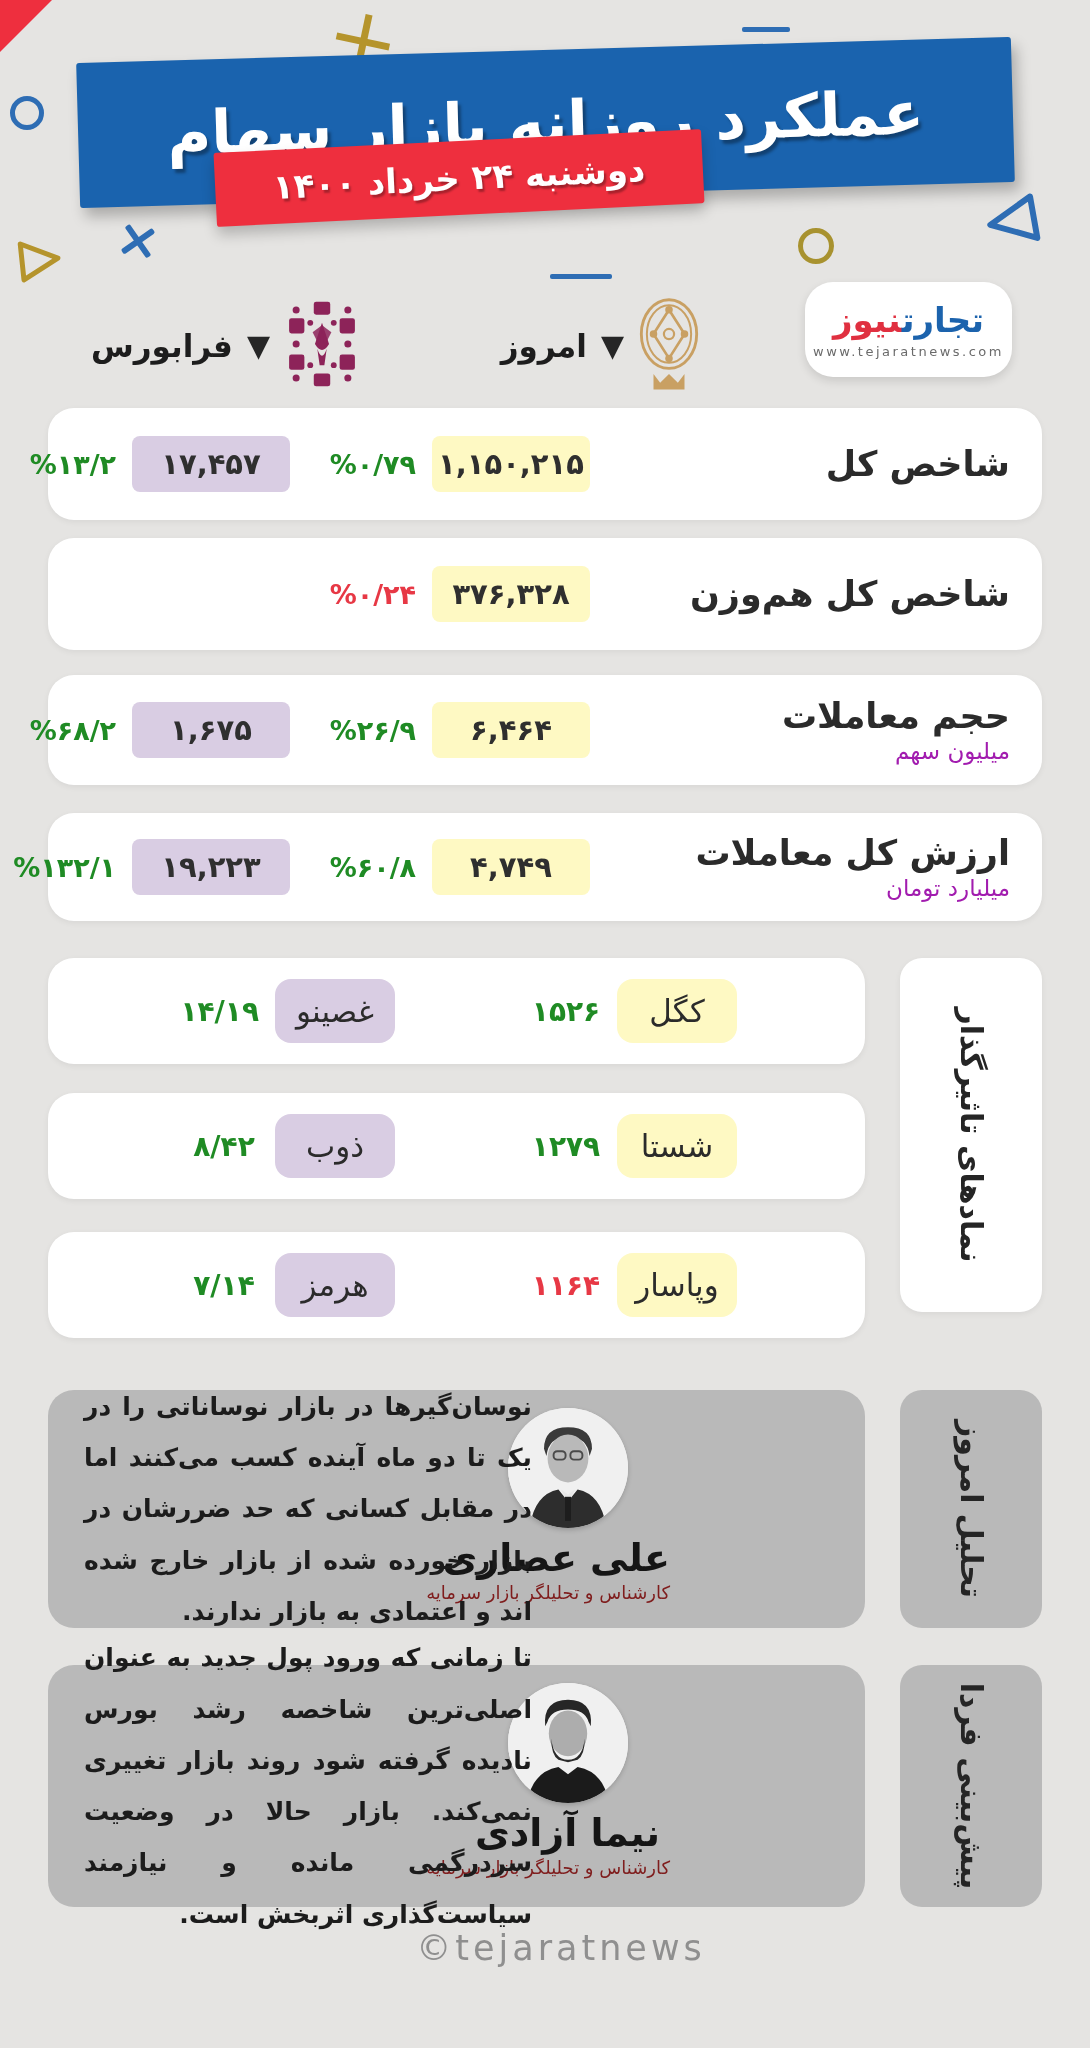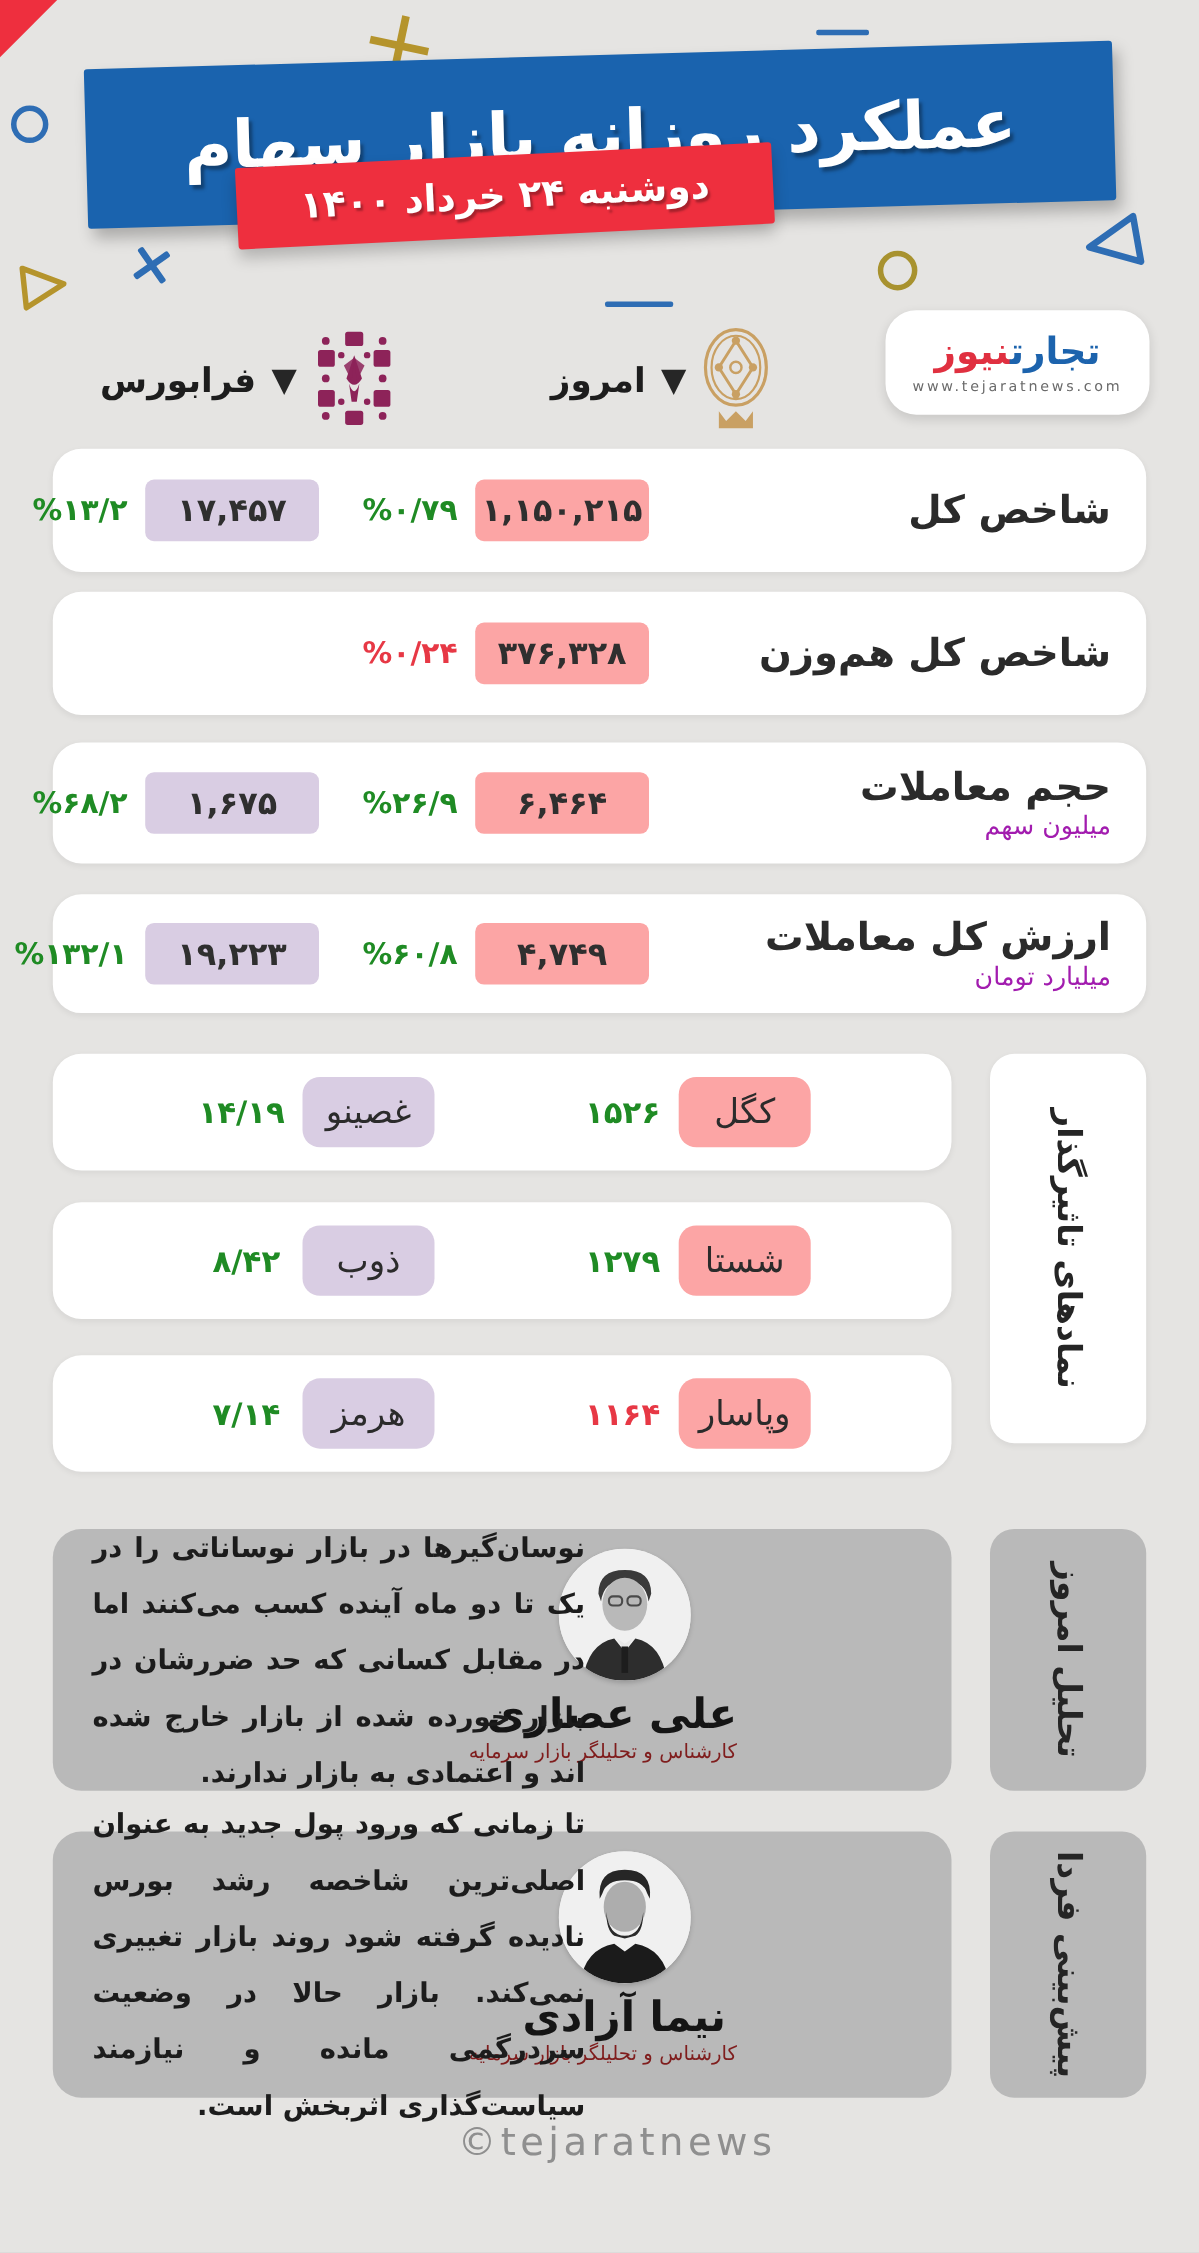--- a/index.html
+++ b/index.html
@@ -36,21 +36,21 @@
   .blue-banner .t { color:#fff; font-size:60px; font-weight:700;
     text-shadow:3px 4px 3px rgba(0,0,0,.35); white-space:nowrap; }
   .red-banner { position:absolute; z-index:3; left:215px; top:141px; width:488px; height:74px;
     background:#ee2f3e; transform:rotate(-2.8deg); border-radius:3px;
     box-shadow:0 8px 14px rgba(0,0,0,.22);
     display:flex; align-items:center; justify-content:center; }
   .red-banner .t { color:#fff; font-size:34px; font-weight:700;
     text-shadow:2px 3px 2px rgba(0,0,0,.3); white-space:nowrap; }
 
   
-  .logo-card { position:absolute; z-index:2; left:805px; top:282px; width:240px; height:95px;
+  .logo-card { position:absolute; z-index:2; left:805px; top:282px; width:207px; height:95px;
     background:#fff; border-radius:28px; box-shadow:0 4px 10px rgba(0,0,0,.12);
     display:flex; flex-direction:column; align-items:center; justify-content:center; gap:4px; }
   .logo-line { font-size:34px; font-weight:700; white-space:nowrap; }
   .logo-line .b { color:#1c63ad; } .logo-line .r { color:#e03040; }
   .logo-url { direction:ltr; font-size:13px; letter-spacing:2.5px; color:#6a6a6a; }
 
   
   .colhead { position:absolute; z-index:2; top:296px; height:100px;
     display:flex; align-items:center; gap:14px; direction:rtl; }
   .colhead .lbl { font-size:31px; font-weight:700; color:#1d1d1d; white-space:nowrap; }
@@ -67,21 +67,21 @@
   .m1 { top:408px; height:112px; } .m2 { top:538px; height:112px; }
   .m3 { top:675px; height:110px; } .m4 { top:813px; height:108px; }
   .m-label { position:absolute; right:32px; top:0; bottom:0; display:flex;
     flex-direction:column; justify-content:center; align-items:flex-start; text-align:right; }
   .m-label .main { font-size:35px; font-weight:700; color:#2b2b2b; white-space:nowrap; }
   .m-label .sub  { font-size:23px; color:#a21caf; margin-top:2px; white-space:nowrap; }
   .grp { position:absolute; top:0; bottom:0; display:flex; align-items:center; gap:16px; direction:rtl; }
   .g-bourse { right:452px; } .g-fara { right:752px; }
   .pill { width:158px; height:56px; border-radius:8px; display:flex; align-items:center;
     justify-content:center; font-size:29px; font-weight:700; color:#2f2f2f; }
-  .pill-tan { background:#fca5a5; } .pill-pur { background:#d9cde3; }
+  .pill-tan { background:#fef9c3; } .pill-pur { background:#d9cde3; }
   .pct { font-size:27px; font-weight:700; min-width:80px; text-align:center; white-space:nowrap; }
   .chg-green { color:#1f8b24; } .chg-red { color:#e73845; }
   .ltr { direction:ltr; unicode-bidi:isolate; }
 
   
   .srow { left:48px; width:817px; height:106px; }
   .s1 { top:958px; } .s2 { top:1093px; } .s3 { top:1232px; }
   .sg-bourse { right:128px; } .sg-fara { right:470px; }
   .spill { width:120px; height:64px; border-radius:16px; display:flex; align-items:center;
     justify-content:center; font-size:31px; font-weight:400; color:#2b2b2b; }

